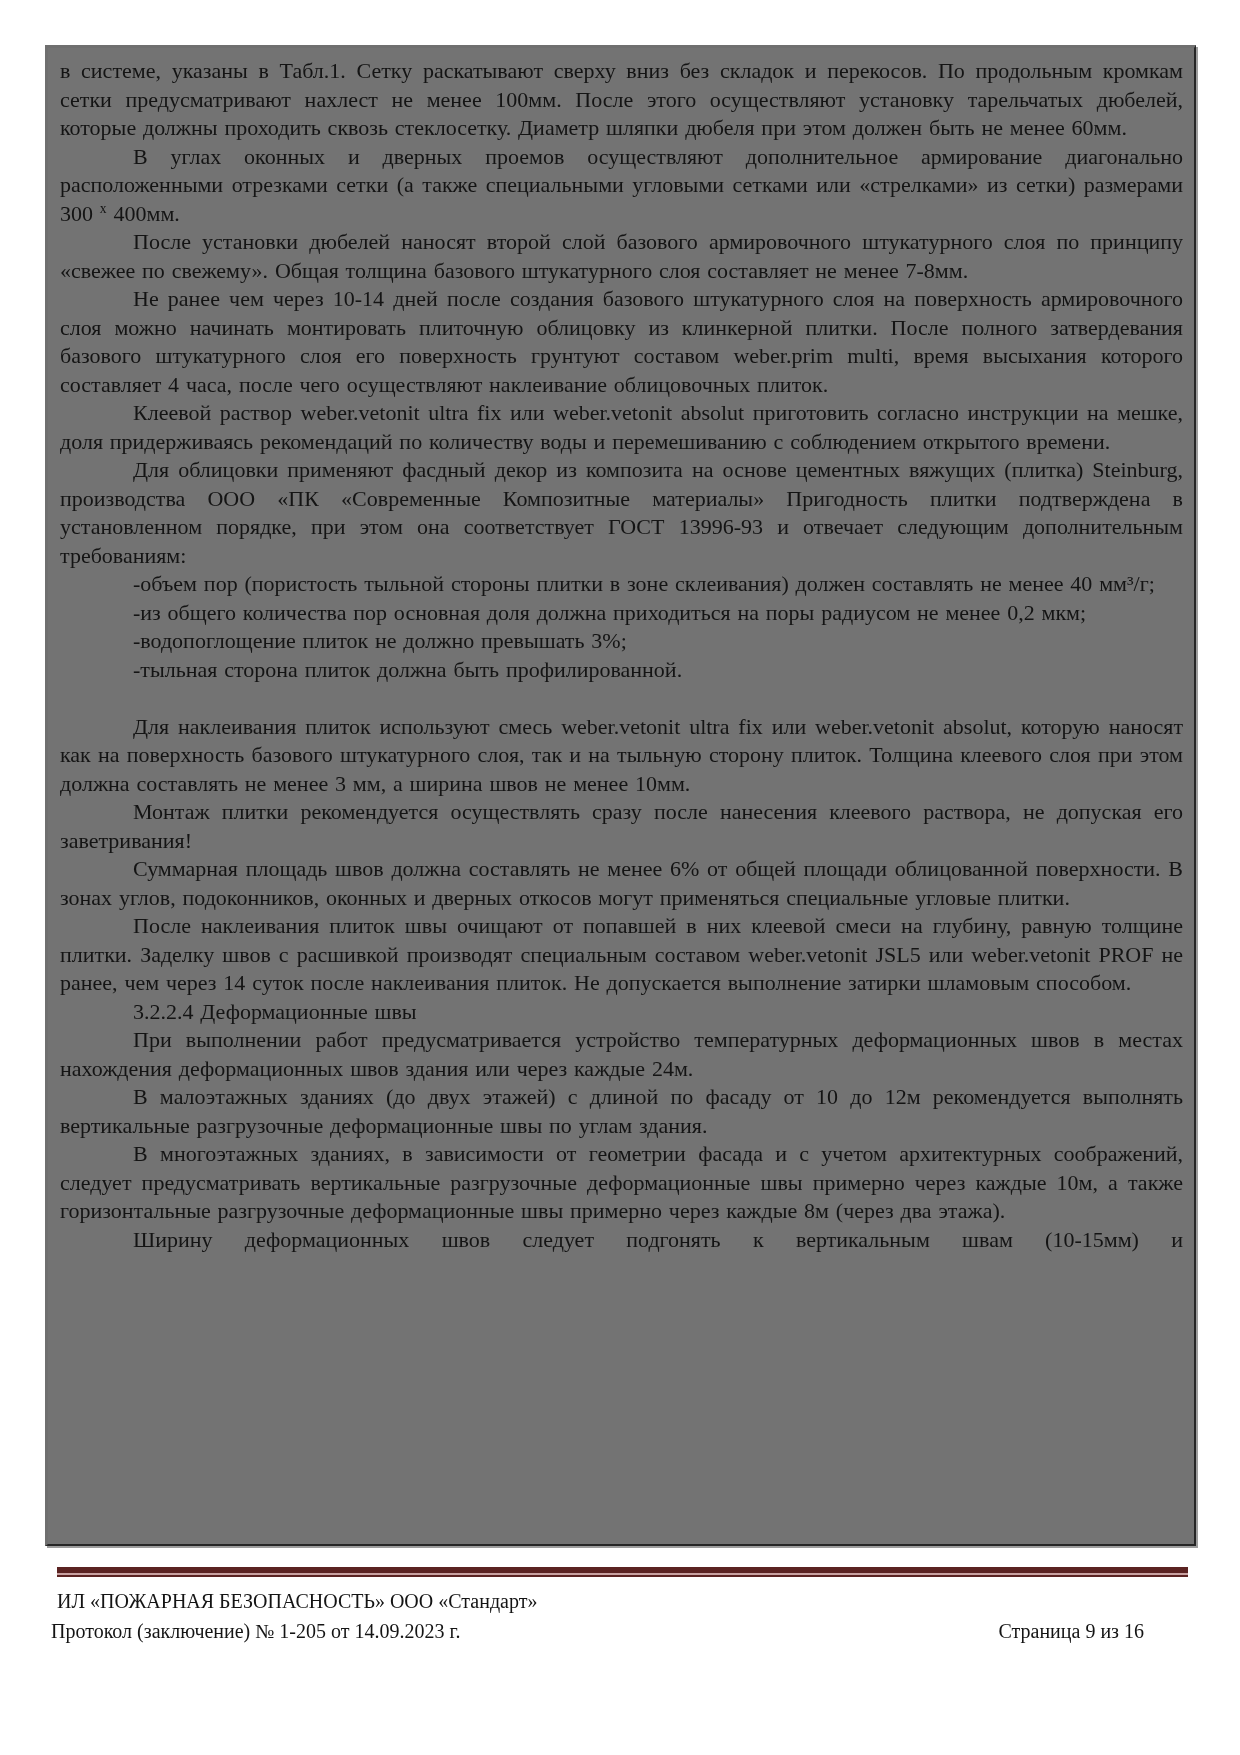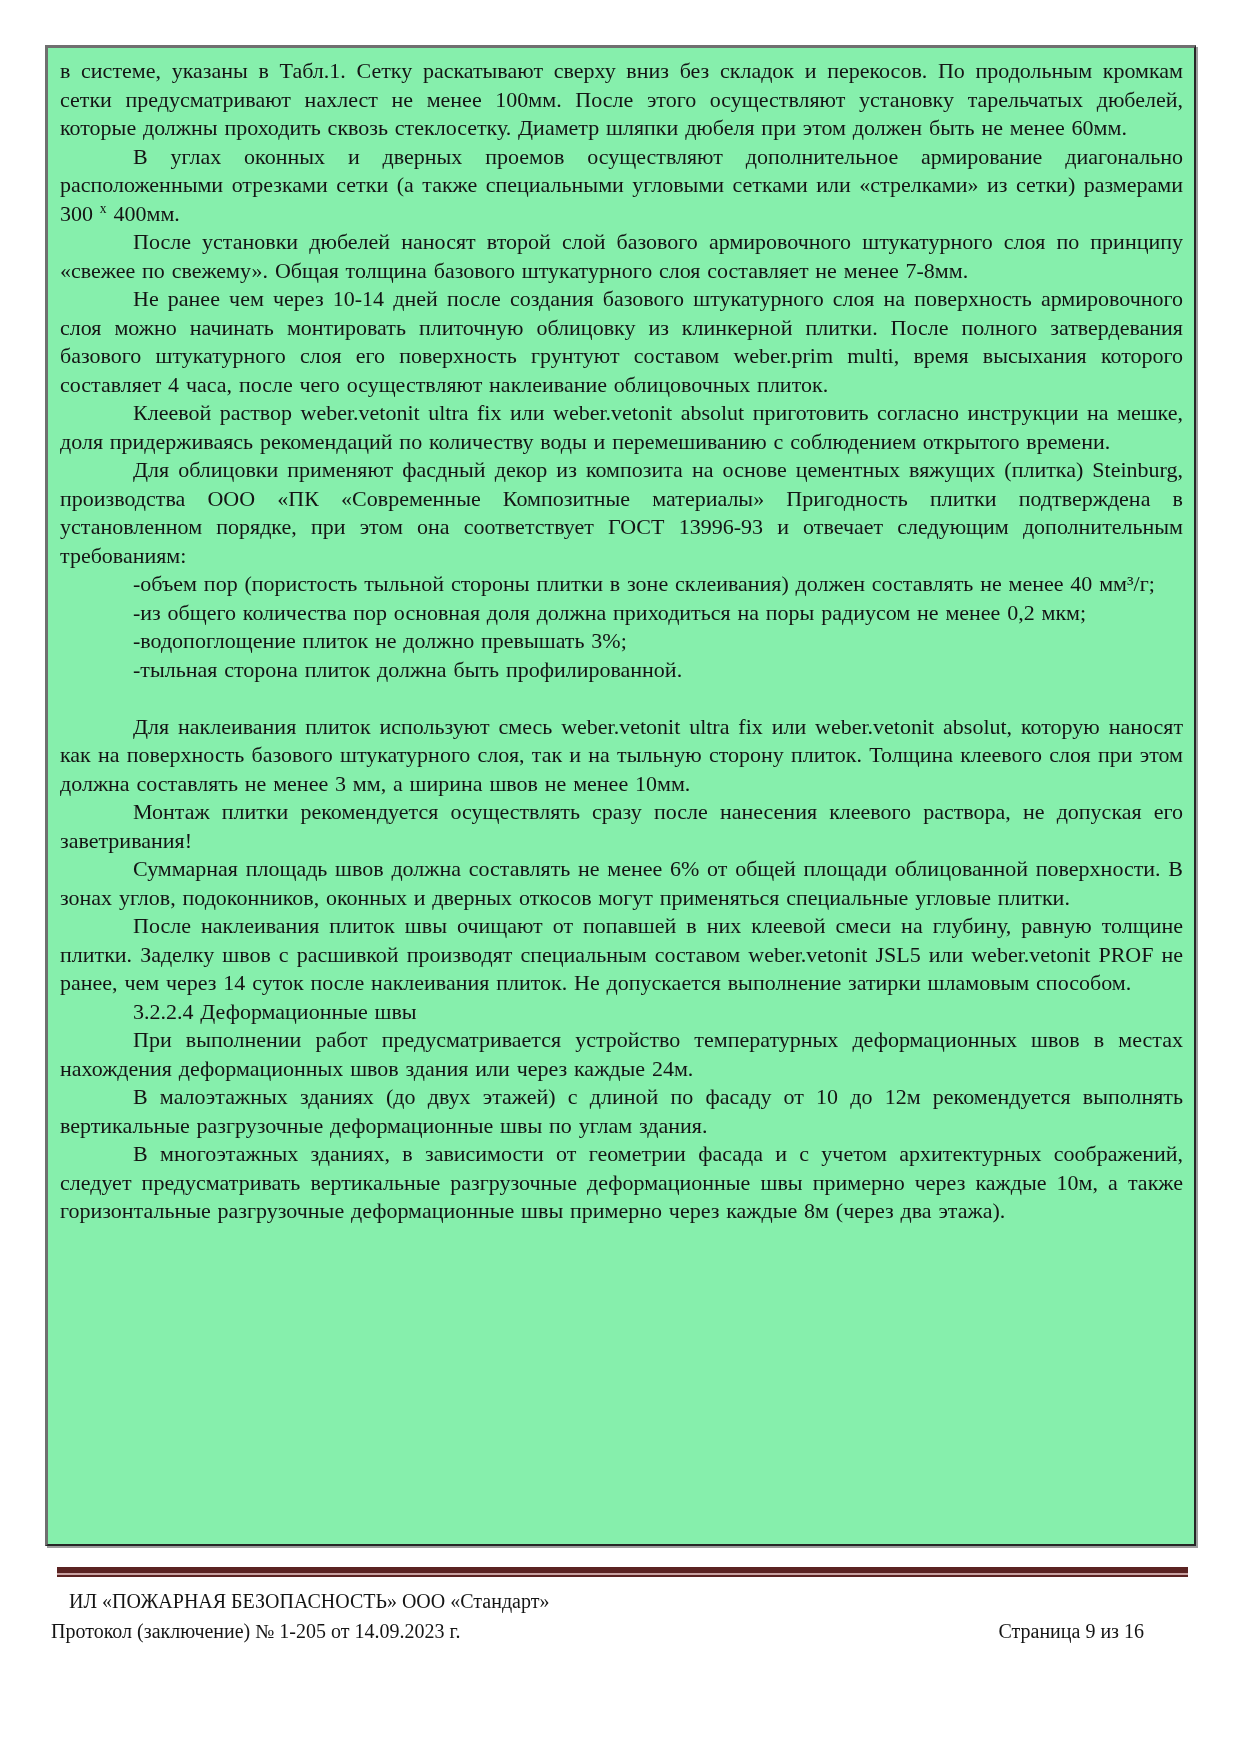--- a/index.html
+++ b/index.html
@@ -22,21 +22,21 @@
     width: 1151px;
     height: 1501px;
     box-sizing: border-box;
     border-top: 3px solid #6f6f6f;
     border-left: 3px solid #6f6f6f;
     border-right: 2px solid #262626;
     border-bottom: 2px solid #262626;
     box-shadow: 2px 2px 0 #9d9d9d;
     padding: 9px 11px 0 12px;
     overflow: hidden;
-    background: #86efac;
+    background: #737373;
   }
   .frame p {
     margin: 0;
     font-size: 22px;
     line-height: 28.5px;
     text-align: justify;
     text-indent: 73px;
     word-spacing: 0.06em;
   }
   .frame p.noindent { text-indent: 0; }
@@ -58,21 +58,20 @@
   .rule-gap   { height: 2px; }
   .rule-thin  { height: 2px; }
   .footer-line1 {
     position: absolute;
     left: 57px;
     top: 1588px;
     width: 1131px;
     font-size: 20px;
     line-height: 26px;
     white-space: nowrap;
-    margin-left: 12px;
   }
   .footer-line2 {
     position: absolute;
     left: 51px;
     top: 1618px;
     width: 1093px;
     display: flex;
     justify-content: space-between;
     font-size: 20px;
     line-height: 26px;
@@ -96,20 +95,21 @@
       <p class="indent"><span>-тыльная сторона плиток должна быть профилированной.</span></p>
       <p class="empty"></p>
       <p class="indent"><span>Для наклеивания плиток используют смесь weber.vetonit ultra fix или weber.vetonit absolut, которую наносят как на поверхность базового штукатурного слоя, так и на тыльную сторону плиток. Толщина клеевого слоя при этом должна составлять не менее 3 мм, а ширина швов не менее 10мм.</span></p>
       <p class="indent"><span>Монтаж плитки рекомендуется осуществлять сразу после нанесения клеевого раствора, не допуская его заветривания!</span></p>
       <p class="indent"><span>Суммарная площадь швов должна составлять не менее 6% от общей площади облицованной поверхности. В зонах углов, подоконников, оконных и дверных откосов могут применяться специальные угловые плитки.</span></p>
       <p class="indent"><span>После наклеивания плиток швы очищают от попавшей в них клеевой смеси на глубину, равную толщине плитки. Заделку швов с расшивкой производят специальным составом weber.vetonit JSL5 или weber.vetonit PROF не ранее, чем через 14 суток после наклеивания плиток. Не допускается выполнение затирки шламовым способом.</span></p>
       <p class="indent"><span>3.2.2.4 Деформационные швы</span></p>
       <p class="indent"><span>При выполнении работ предусматривается устройство температурных деформационных швов в местах нахождения деформационных швов здания или через каждые 24м.</span></p>
       <p class="indent"><span>В малоэтажных зданиях (до двух этажей) с длиной по фасаду от 10 до 12м рекомендуется выполнять вертикальные разгрузочные деформационные швы по углам здания.</span></p>
       <p class="indent"><span>В многоэтажных зданиях, в зависимости от геометрии фасада и с учетом архитектурных соображений, следует предусматривать вертикальные разгрузочные деформационные швы примерно через каждые 10м, а также горизонтальные разгрузочные деформационные швы примерно через каждые 8м (через два этажа).</span></p>
+      <p class="indent stretch"><span>Ширину деформационных швов следует подгонять к вертикальным швам (10-15мм) и</span></p>
     </div>
 </div>
 
 <div class="footer-rule">
   <div class="rule-thick" style="background: rgb(91, 35, 34);"></div>
   <div class="rule-gap" style="background: rgb(201, 162, 162);"></div>
   <div class="rule-thin" style="background: rgb(91, 35, 34);"></div>
 </div>
 
 <div class="footer-line1">ИЛ «ПОЖАРНАЯ БЕЗОПАСНОСТЬ» ООО «Стандарт»</div>

